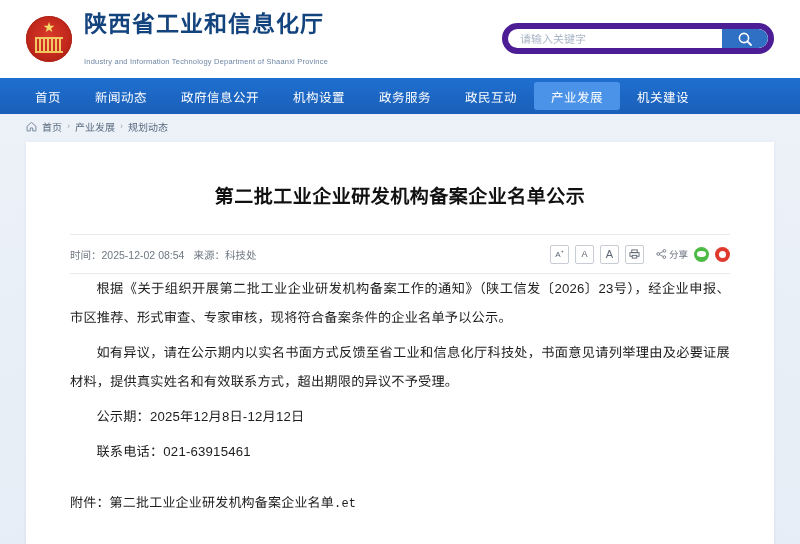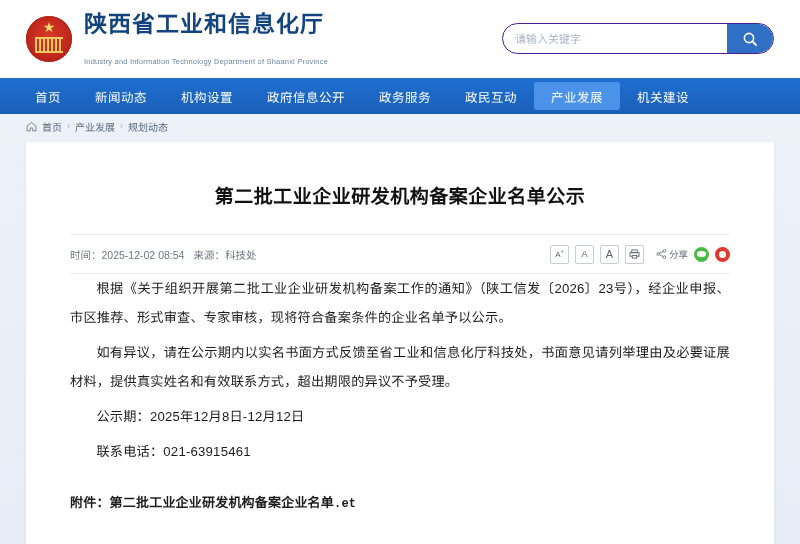--- a/index.html
+++ b/index.html
@@ -87,21 +87,21 @@
     line-height: 12px;
     white-space: nowrap;
     margin-top: 18px;
   }
   .search-box {
     position: absolute;
     right: 26px;
     top: 23px;
     width: 272px;
     height: 31px;
-    border: 1px solid #4c1d95;
+    border: 6px solid #4c1d95;
     border-radius: 16px;
     background: #fff;
     display: flex;
     align-items: center;
     box-sizing: border-box;
     overflow: hidden;
   }
   .search-input {
     border: 0;
     outline: none;
@@ -268,21 +268,20 @@
     font-size: 13.2px;
     line-height: 29px;
     color: #1d1d1d;
     letter-spacing: .2px;
   }
   .para { margin: 0 0 6px 0; text-indent: 2em; text-align: justify; }
   .attach {
     margin-top: 22px;
     font-size: 13px;
     color: #1d1d1d;
-    font-weight: bold;
   }
   .attach-link {
     color: #1d1d1d;
     text-decoration: none;
     border-bottom: 1px solid transparent;
     cursor: pointer;
   }
   .attach-ext { font-family: "Liberation Mono", "DejaVu Sans Mono", monospace; font-size: 12px; }
 
   .card-fade {
@@ -314,22 +313,22 @@
           <circle cx="7" cy="7" r="4.6" fill="none" stroke="#ffffff" stroke-width="1.6"></circle>
           <line x1="10.4" y1="10.4" x2="14" y2="14" stroke="#ffffff" stroke-width="1.8" stroke-linecap="round"></line>
         </svg>
       </button>
     </div>
   </div>
 
   <div class="nav">
     <div class="nav-item">首页</div>
     <div class="nav-item">新闻动态</div>
+    <div class="nav-item">政府信息公开</div>
     <div class="nav-item">机构设置</div>
-    <div class="nav-item">政府信息公开</div>
     <div class="nav-item">政务服务</div>
     <div class="nav-item">政民互动</div>
     <div class="nav-item active">产业发展</div>
     <div class="nav-item">机关建设</div>
   </div>
 
   <div class="breadcrumb">
     <span class="crumb-home-icon">
       <svg width="11" height="11" viewBox="0 0 12 12" aria-hidden="true">
         <path d="M1.2 5.6 6 1.6l4.8 4v5.2H7.3V7.6H4.7v3.2H1.2z" fill="none" stroke="#6f8096" stroke-width="1"></path>

